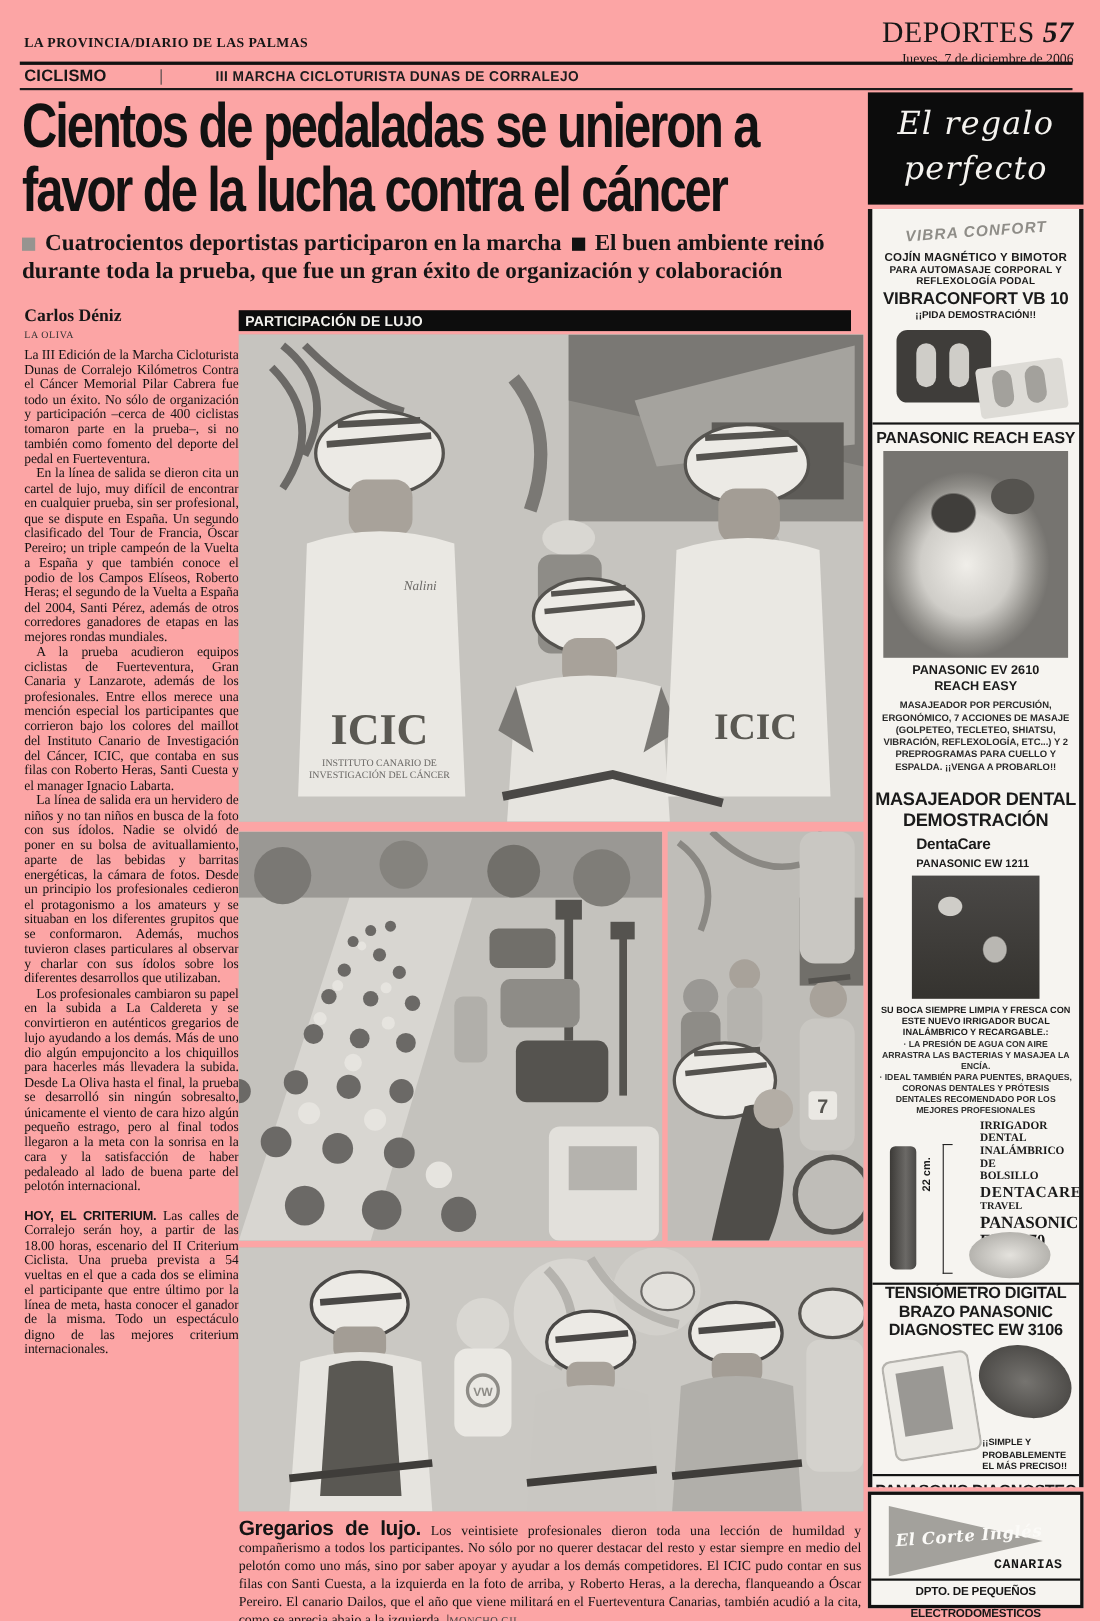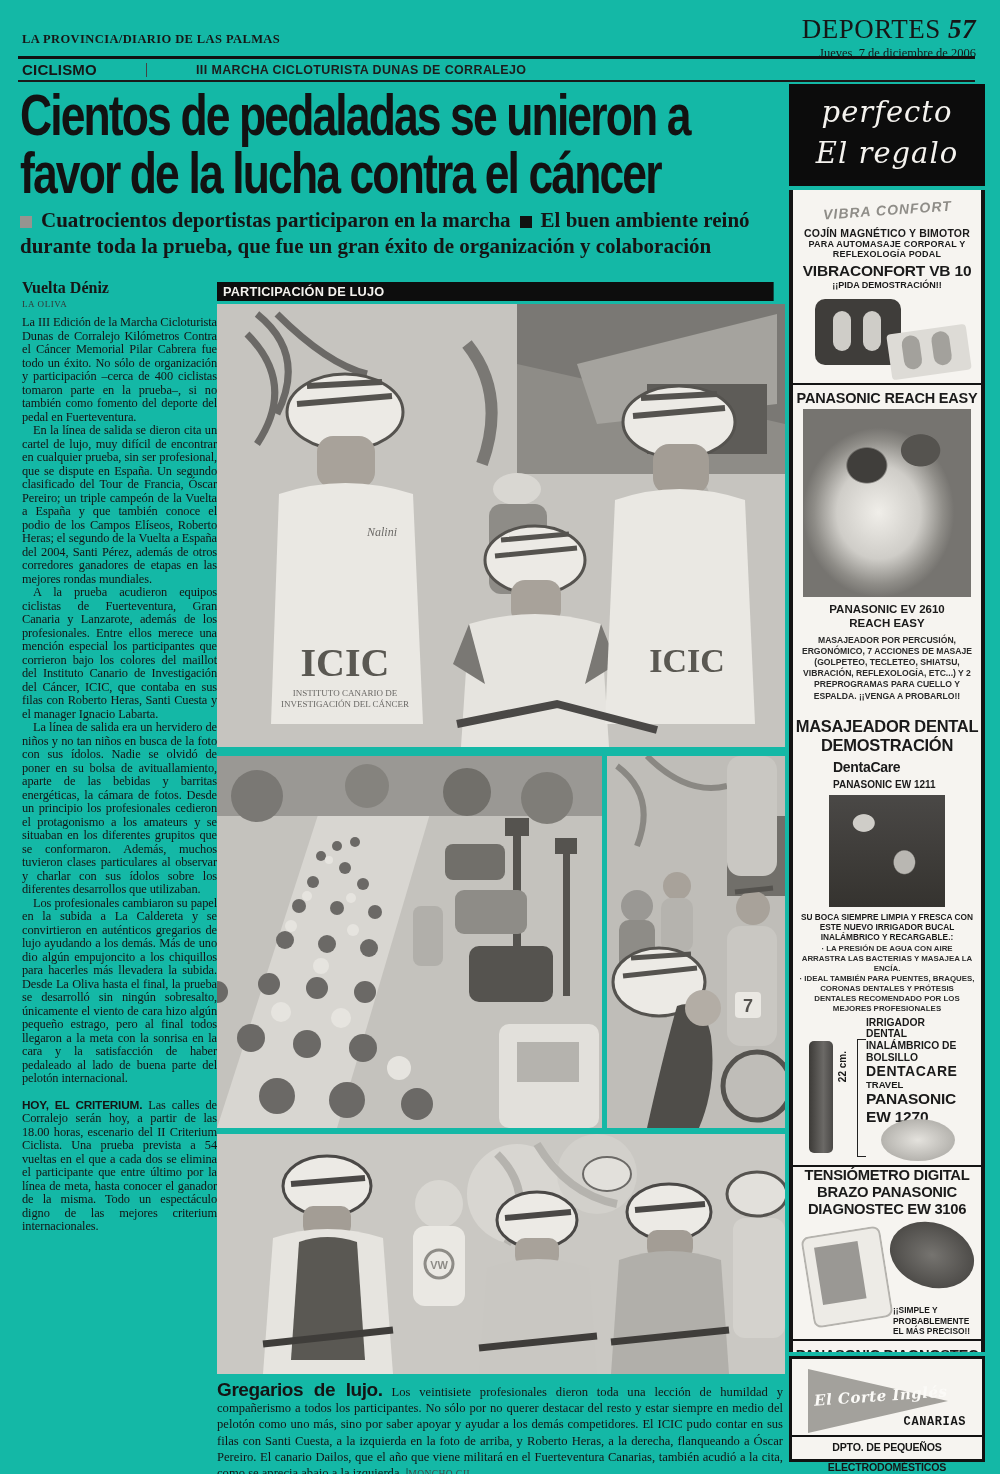--- a/index.html
+++ b/index.html
@@ -1,16 +1,16 @@
 <!DOCTYPE html>
 <html><head>
 <meta charset="utf-8">
 <style>
   html,body{margin:0;padding:0;background:#d8d6d1;}
-  .page{position:relative;width:1000px;height:1474px;background:#14b8a6;color:#161616;
+  .page{position:relative;width:1000px;height:1474px;background:#fca5a5;color:#161616;
         font-family:"Liberation Serif",serif;overflow:hidden;margin:0 auto;}
   .abs{position:absolute;}
 
   
   .mast-left{left:22px;top:32px;font-size:12.5px;font-weight:bold;letter-spacing:.4px;}
   .mast-right{right:24px;top:14px;text-align:right;}
   .mast-section{font-size:27px;letter-spacing:.5px;font-family:"Liberation Serif",serif;}
   .mast-page{font-style:italic;font-weight:bold;}
   .mast-date{font-size:12.5px;margin-top:1px;}
   .rule-thick{left:18px;top:56px;width:957px;height:3px;background:#111;}
@@ -95,21 +95,21 @@
       linear-gradient(#4a4846,#35332f);}
   .ir-lead{font-size:8.3px;font-weight:800;line-height:1.25;margin:5px 6px 0;}
   .ir-b{font-size:7.9px;line-height:1.25;margin:1px 6px;font-weight:bold;color:#2e2e2e;}
   .tv{position:relative;height:150px;text-align:left;}
   .tv-device{position:absolute;left:16px;top:26px;width:24px;height:112px;border-radius:5px;
              background:linear-gradient(90deg,#3c3a37,#6b6966 60%,#4a4846);}
   .tv-bracket{position:absolute;left:64px;top:24px;height:116px;width:8px;
               border-top:1.5px solid #222;border-bottom:1.5px solid #222;border-left:1.5px solid #222;}
   .tv-size{position:absolute;left:44px;top:36px;font-size:10px;font-weight:bold;
            writing-mode:vertical-rl;transform:rotate(180deg);}
-  .tv-text{position:absolute;left:73px;top:2px;line-height:1.12;}
+  .tv-text{position:absolute;left:98px;top:2px;line-height:1.12;font-family:Liberation Serif, serif;}
   .tv-s{font-size:10.3px;font-weight:800;display:block;}
   .tv-brand{font-size:14px;font-weight:800;letter-spacing:.5px;display:block;margin-top:1px;}
   .tv-travel{font-size:9.5px;font-weight:800;display:block;}
   .tv-pan{font-size:15.5px;font-weight:800;display:block;letter-spacing:-.2px;}
   .tv-blob{position:absolute;left:88px;top:104px;width:74px;height:42px;border-radius:50%;
            background:radial-gradient(closest-side,#e4e2dd,#b5b3ae);}
   .tn-head{font-size:14.8px;font-weight:800;line-height:1.15;padding-top:0;letter-spacing:-.3px;}
   .tn-img{position:relative;height:118px;margin-top:3px;}
   .tn-unit{position:absolute;left:14px;top:10px;width:80px;height:92px;background:#edebe6;border-radius:8px;
            transform:rotate(-9deg);box-shadow:inset 0 0 0 2px #b5b3ae;}
@@ -152,21 +152,21 @@
 
   <h1 class="abs headline" style="margin:0;">
     <span>Cientos de pedaladas se unieron a</span>
     <span>favor de la lucha contra el cáncer</span>
   </h1>
   <div class="abs deck">
     <span class="sq sq-light"></span><span>Cuatrocientos deportistas participaron en la marcha</span><span class="sq sq-dark"></span><span>El buen ambiente reinó durante toda la prueba, que fue un gran éxito de organización y colaboración</span>
   </div>
 
   <div class="abs byline">
-    <div class="byline-author">Vuelta Déniz</div>
+    <div class="byline-author">Carlos Déniz</div>
     <div class="byline-place">LA OLIVA</div>
   </div>
   <div class="abs article">
     <p class="first">La III Edición de la Marcha Cicloturista Dunas de Corralejo Kilómetros Contra el Cáncer Memorial Pilar Cabrera fue todo un éxito. No sólo de organización y participación –cerca de 400 ciclistas tomaron parte en la prueba–, si no también como fomento del deporte del pedal en Fuerteventura.</p>
     <p>En la línea de salida se dieron cita un cartel de lujo, muy difícil de encontrar en cualquier prueba, sin ser profesional, que se dispute en España. Un segundo clasificado del Tour de Francia, Óscar Pereiro; un triple campeón de la Vuelta a España y que también conoce el podio de los Campos Elíseos, Roberto Heras; el segundo de la Vuelta a España del 2004, Santi Pérez, además de otros corredores ganadores de etapas en las mejores rondas mundiales.</p>
     <p>A la prueba acudieron equipos ciclistas de Fuerteventura, Gran Canaria y Lanzarote, además de los profesionales. Entre ellos merece una mención especial los participantes que corrieron bajo los colores del maillot del Instituto Canario de Investigación del Cáncer, ICIC, que contaba en sus filas con Roberto Heras, Santi Cuesta y el manager Ignacio Labarta.</p>
     <p>La línea de salida era un hervidero de niños y no tan niños en busca de la foto con sus ídolos. Nadie se olvidó de poner en su bolsa de avituallamiento, aparte de las bebidas y barritas energéticas, la cámara de fotos. Desde un principio los profesionales cedieron el protagonismo a los amateurs y se situaban en los diferentes grupitos que se conformaron. Además, muchos tuvieron clases particulares al observar y charlar con sus ídolos sobre los diferentes desarrollos que utilizaban.</p>
     <p>Los profesionales cambiaron su papel en la subida a La Caldereta y se convirtieron en auténticos gregarios de lujo ayudando a los demás. Más de uno dio algún empujoncito a los chiquillos para hacerles más llevadera la subida. Desde La Oliva hasta el final, la prueba se desarrolló sin ningún sobresalto, únicamente el viento de cara hizo algún pequeño estrago, pero al final todos llegaron a la meta con la sonrisa en la cara y la satisfacción de haber pedaleado al lado de buena parte del pelotón internacional.</p>
     <p class="hoy"><span class="hoy-lead">HOY, EL CRITERIUM.</span><span> Las calles de Corralejo serán hoy, a partir de las 18.00 horas, escenario del II Criterium Ciclista. Una prueba prevista a 54 vueltas en el que a cada dos se elimina el participante que entre último por la línea de meta, hasta conocer el ganador de la misma. Todo un espectáculo digno de las mejores criterium internacionales.</span></p>
   </div>
@@ -327,22 +327,22 @@
         <path d="M46,210 L176,196 M262,214 L380,202 M394,208 L512,196" stroke="#3f3d3a" stroke-width="7" fill="none"></path>
       </svg>
     </div>
 
     <div class="caption">
       <span class="cap-lead">Gregarios de lujo.</span><span> Los veintisiete profesionales dieron toda una lección de humildad y compañerismo a todos los participantes. No sólo por no querer destacar del resto y estar siempre en medio del pelotón como uno más, sino por saber apoyar y ayudar a los demás competidores. El ICIC pudo contar en sus filas con Santi Cuesta, a la izquierda en la foto de arriba, y Roberto Heras, a la derecha, flanqueando a Óscar Pereiro. El canario Dailos, que el año que viene militará en el Fuerteventura Canarias, también acudió a la cita, como se aprecia abajo a la izquierda. |</span><span class="cap-credit">MONCHO GIL</span>
     </div>
   </div>
 
   <div class="abs ad-head">
+    <div>El regalo</div>
     <div>perfecto</div>
-    <div>El regalo</div>
   </div>
 
   <div class="abs ad-body">
 
     <div class="ad-sec">
       <div class="vc-logo">VIBRA CONFORT</div>
       <div class="vc-l1">COJÍN MAGNÉTICO Y BIMOTOR</div>
       <div class="vc-l2">PARA AUTOMASAJE CORPORAL Y</div>
       <div class="vc-l3">REFLEXOLOGÍA PODAL</div>
       <div class="vc-prod">VIBRACONFORT VB 10</div>

